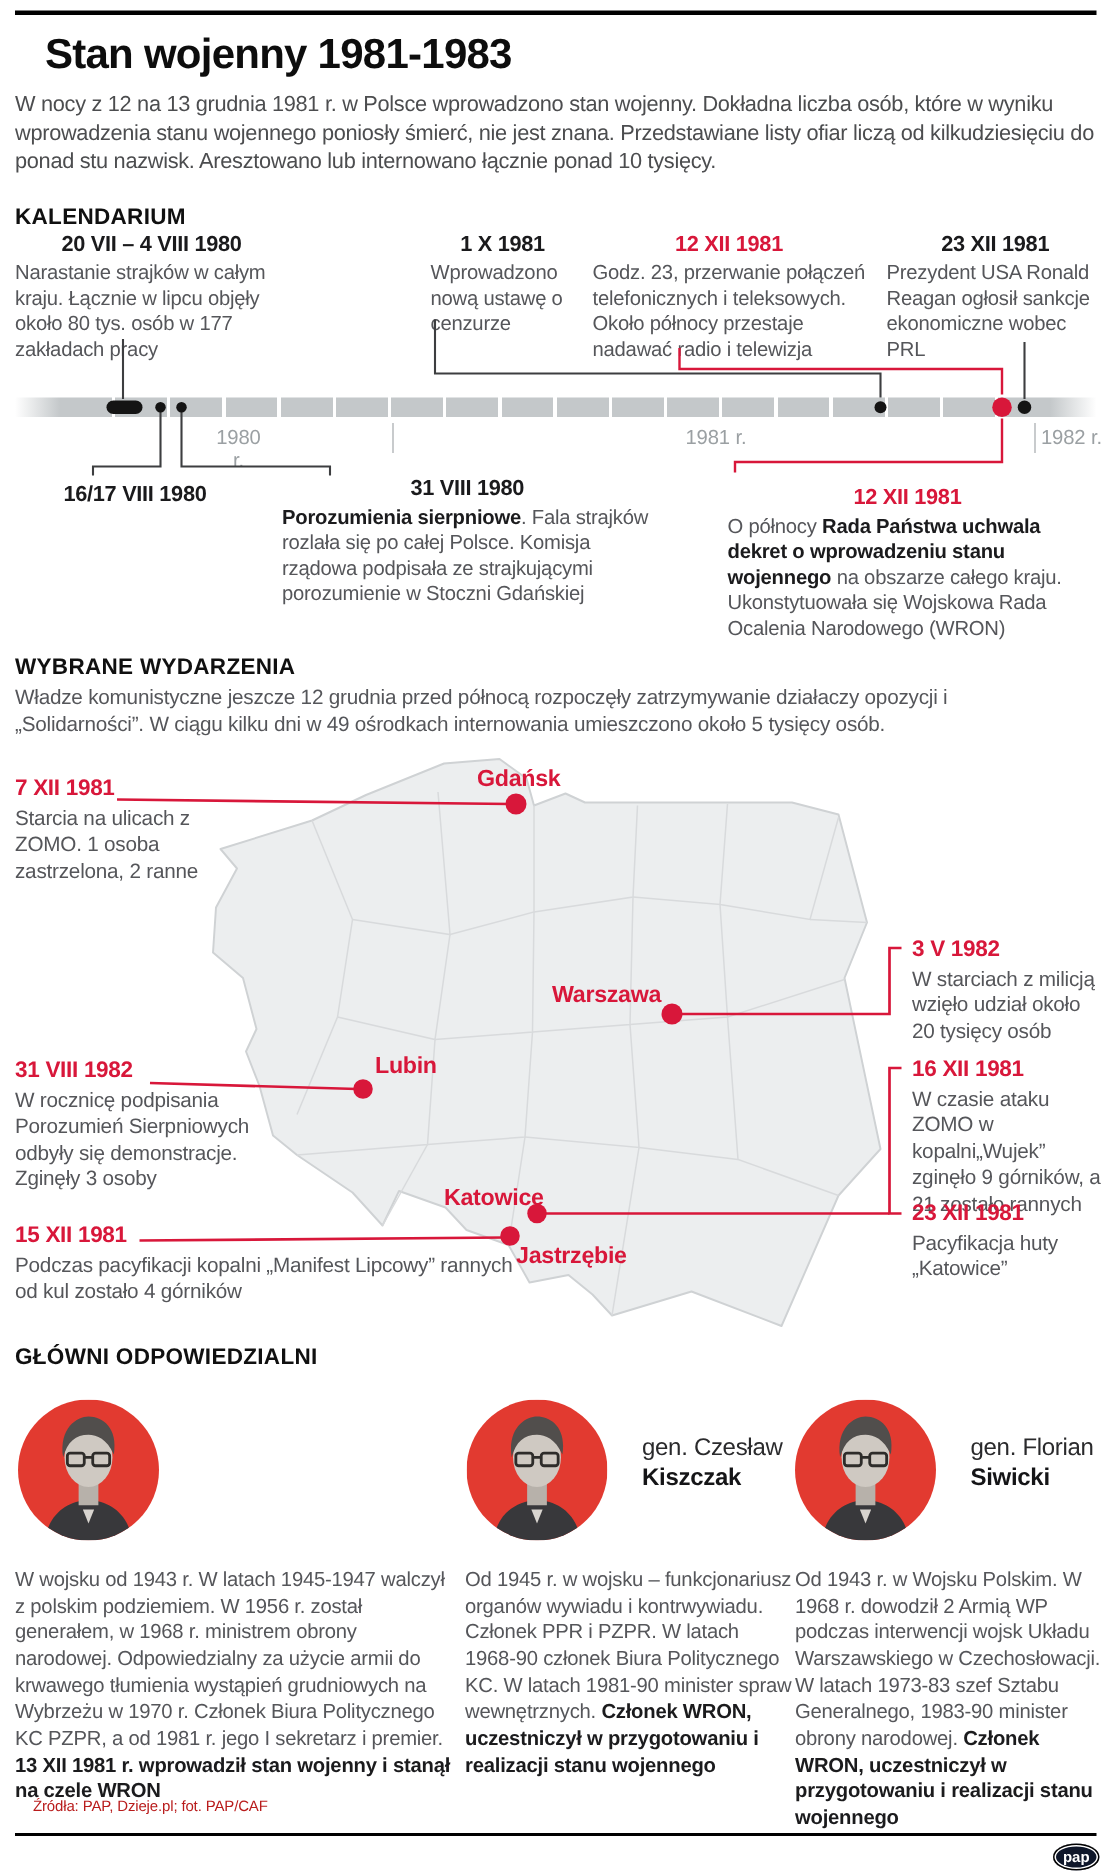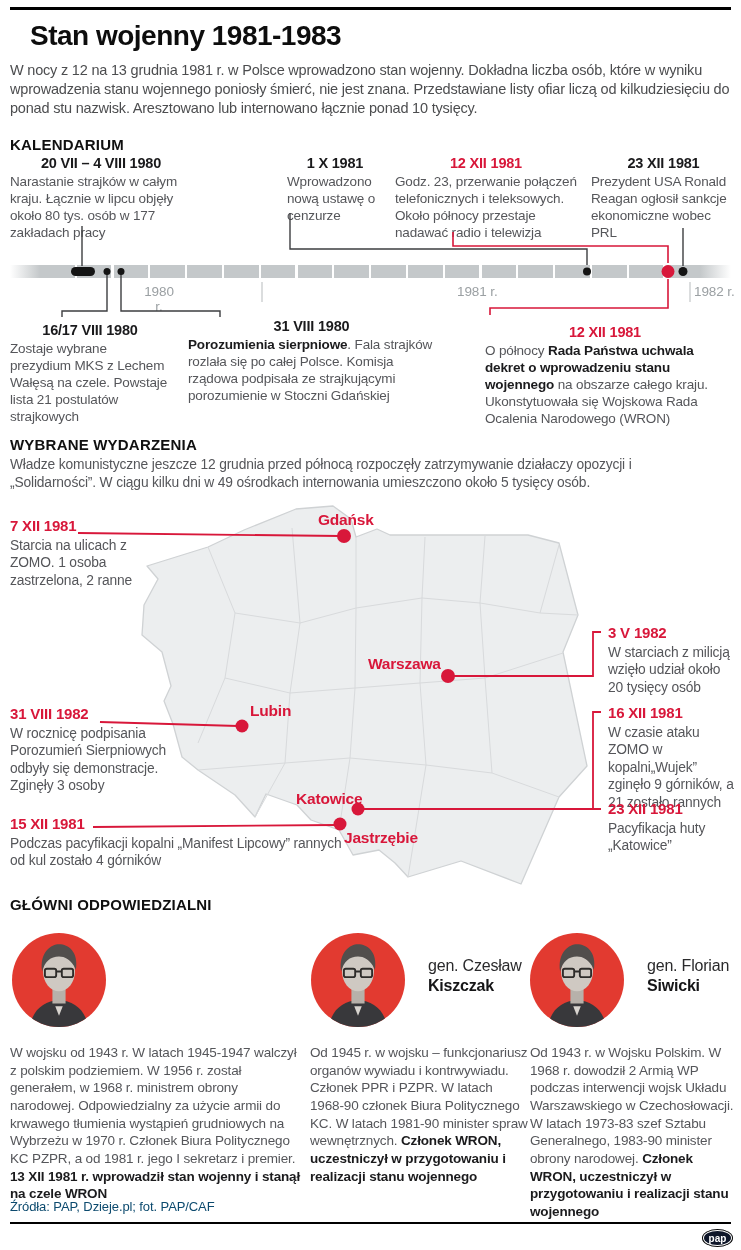--- a/index.html
+++ b/index.html
@@ -21,21 +21,21 @@
   .tl-capL { left:10px; top:265px; width:30px; height:13px; background:linear-gradient(90deg,rgba(196,200,202,0),#c4c8ca); }
   .tl-capR { left:700px; top:265px; width:31px; height:13px; background:linear-gradient(90deg,#c4c8ca,rgba(196,200,202,0)); }
   .map-ev .date { font-size:15px; font-weight:700; color:#d8173a; margin-bottom:3px; letter-spacing:-0.2px; }
   .map-ev .body { font-size:13.8px; line-height:1.26; color:#55565a; letter-spacing:-0.15px; }
   .city { font-size:15.5px; font-weight:700; color:#d8173a; letter-spacing:-0.2px; }
   .portrait { width:94px; height:94px; display:block; }
   .leader-name { font-size:16px; line-height:1.25; color:#2a2a2c; letter-spacing:-0.2px; }
   .leader-name .surname { font-weight:800; color:#151517; }
   .bio { font-size:13.5px; line-height:1.31; color:#55565a; letter-spacing:-0.15px; }
   .bio b { color:#1b1b1d; }
-  .footer-src { left:10px; top:1199px; font-size:13px; color:#0c4a6e; letter-spacing:-0.1px; }
+  .footer-src { left:22px; top:1199px; font-size:10px; color:#b91c1c; letter-spacing:-0.1px; }
   .rule-bottom { left:10px; top:1222px; width:721px; height:2px; background:#000; }
   .pap-logo { left:702px; top:1229px; width:31px; height:18px; background:#0f172a; border-radius:50%;
               color:#fff; font-weight:800; font-size:10px; display:flex; align-items:center; justify-content:center;
               box-shadow:inset 0 0 0 1px #000, inset 0 0 0 2px #fff; }
   svg.overlay { position:absolute; pointer-events:none; }
 </style>
 </head>
 <body>
 
 <div class="page">
@@ -113,21 +113,20 @@
       <circle cx="107" cy="271.5" r="3.5" fill="#141414"></circle>
       <circle cx="121" cy="271.5" r="3.5" fill="#141414"></circle>
       <circle cx="587" cy="271.5" r="4" fill="#141414"></circle>
       <circle cx="668" cy="271.5" r="6.5" fill="#d8173a"></circle>
       <circle cx="683" cy="271.5" r="4.5" fill="#141414"></circle>
     </g>
   </svg>
 
   <div class="abs ev" style="left:10px;top:322px;width:160px">
     <div class="date">16/17 VIII 1980</div>
-    <div class="body">Zostaje wybrane prezydium MKS z Lechem Wałęsą na czele. Powstaje lista 21 postulatów strajkowych</div>
   </div>
   <div class="abs ev" style="left:188px;top:318px;width:247px">
     <div class="date">31 VIII 1980</div>
     <div class="body"><b>Porozumienia sierpniowe</b><span>. Fala strajków rozlała się po całej Polsce. Komisja rządowa podpisała ze strajkującymi porozumienie w Stoczni Gdańskiej</span></div>
   </div>
   <div class="abs ev" style="left:485px;top:324px;width:240px">
     <div class="date red">12 XII 1981</div>
     <div class="body"><span>O północy </span><b>Rada Państwa uchwala dekret o wprowadzeniu stanu wojennego</b><span> na obszarze całego kraju. Ukonstytuowała się Wojskowa Rada Ocalenia Narodowego (WRON)</span></div>
   </div>
 

